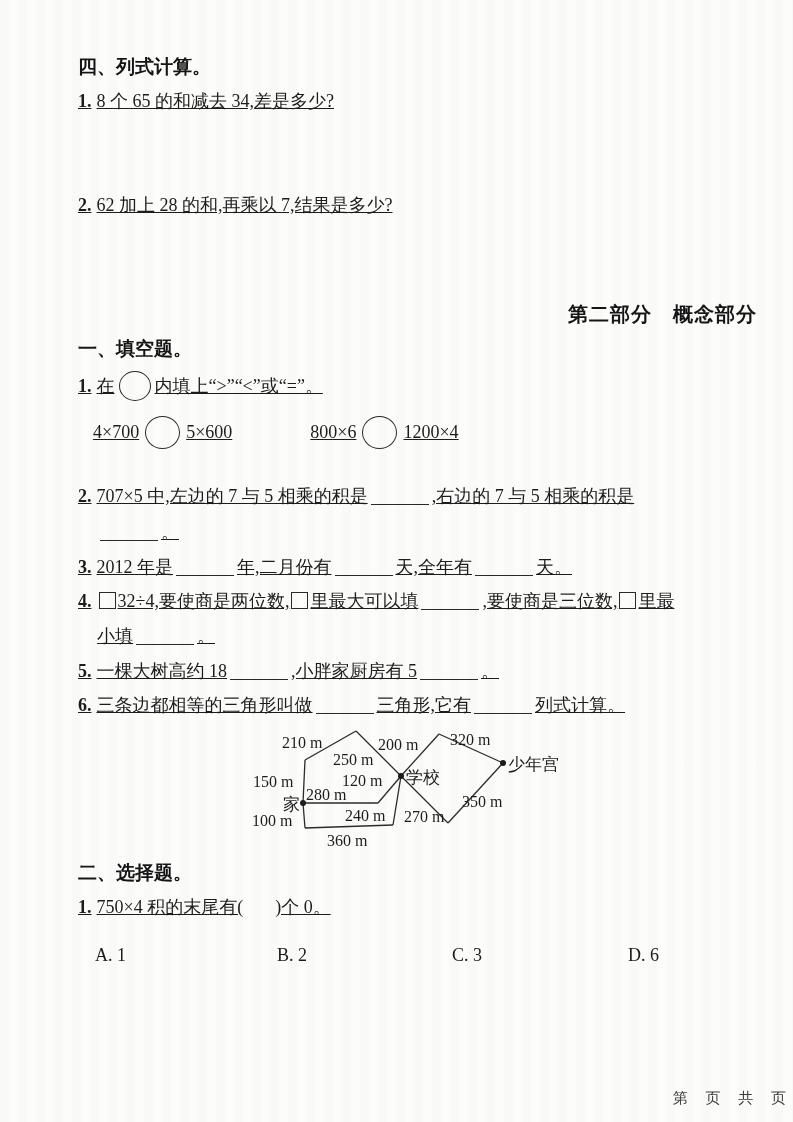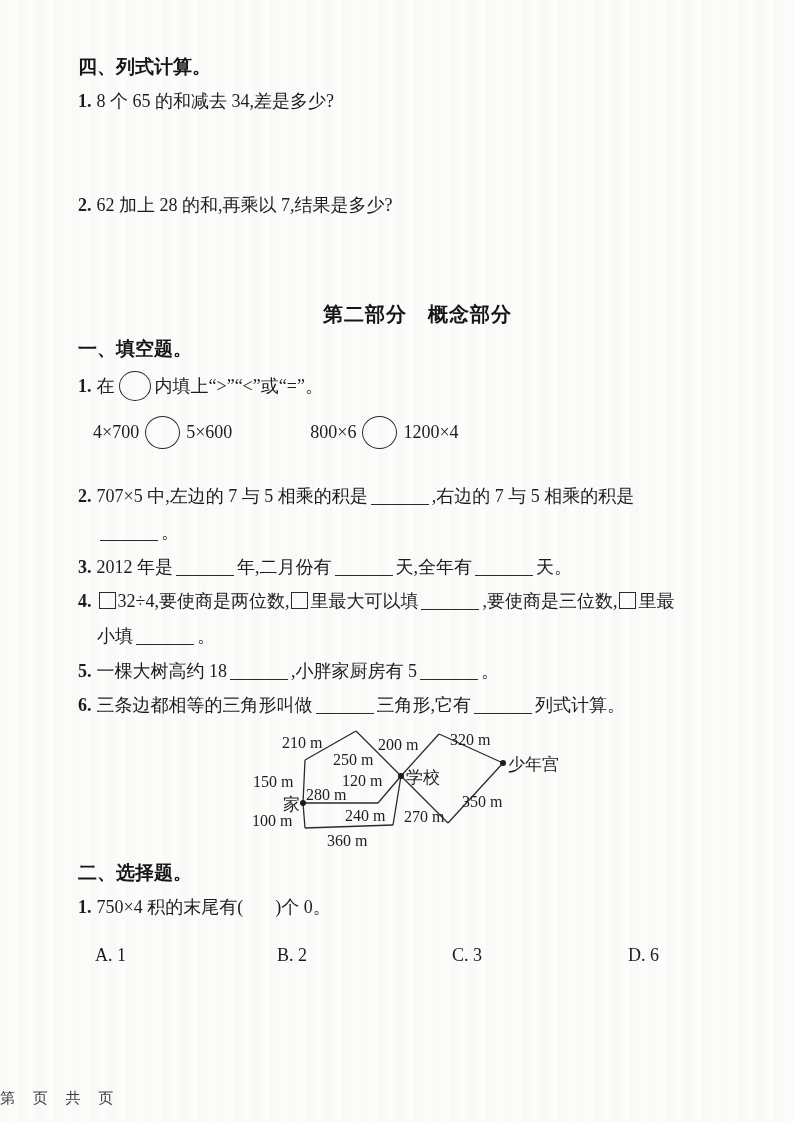--- a/index.html
+++ b/index.html
@@ -15,23 +15,23 @@
     padding:50px 36px 0 78px;
     overflow:hidden;
   }
   h2.sec{
     font-family:"Liberation Sans","DejaVu Sans",sans-serif;
     font-size:19px;font-weight:bold;margin:0;line-height:34px;color:#151515;
   }
   .part-title{
     font-family:"Liberation Sans","DejaVu Sans",sans-serif;
     font-size:20px;font-weight:bold;margin:74px 0 0 0;line-height:36px;
-    text-align:center;color:#151515;letter-spacing:1px;
+    text-align:right;color:#151515;letter-spacing:1px;
   }
-  .q{margin:0;line-height:34px;white-space:nowrap;}
+  .q{margin:0;line-height:34px;white-space:nowrap;text-decoration:underline;}
   .q .line{white-space:nowrap;}
   .num{font-weight:bold;margin-right:5px;}
   .blank{
     display:inline-block;width:58px;height:16px;
     border-bottom:1.4px solid #2a2a2a;vertical-align:-3px;margin:0 3px;
   }
   .circ{
     display:inline-block;width:30px;height:28px;
     border:1.6px solid #2a2a2a;border-radius:50%;
     vertical-align:-9px;margin:0 4px;
@@ -51,21 +51,21 @@
   .fillq4 .line{line-height:35px;}
   .cont-indent{padding-left:19px;}
   .q3,.q5,.q6,.q7,.q8{line-height:34px;}
   .diagram-wrap{margin:2px 0 0 160px;width:332px;height:132px;}
   .choice-title{margin-top:5px;}
   .options-row{position:relative;height:30px;margin-top:16px;line-height:30px;}
   .options-row span{position:absolute;top:0;}
   .opt-a{left:17px;} .opt-b{left:199px;} .opt-c{left:374px;} .opt-d{left:550px;}
   .footer{
     position:absolute;left:0;right:0;bottom:14px;
-    text-align:left;font-size:15px;color:#3d3d3d;letter-spacing:7px;
+    text-align:right;font-size:15px;color:#3d3d3d;letter-spacing:7px;
   }
   svg text{font-family:"Liberation Serif","DejaVu Serif",serif;fill:#1c1c1c;}
   svg .dim{font-size:16px;}
   svg .node-label{font-size:17px;}
   svg line{stroke:#2b2b2b;stroke-width:1.3;}
   svg circle{fill:#1c1c1c;}
 </style>
 </head>
 <body>
 

